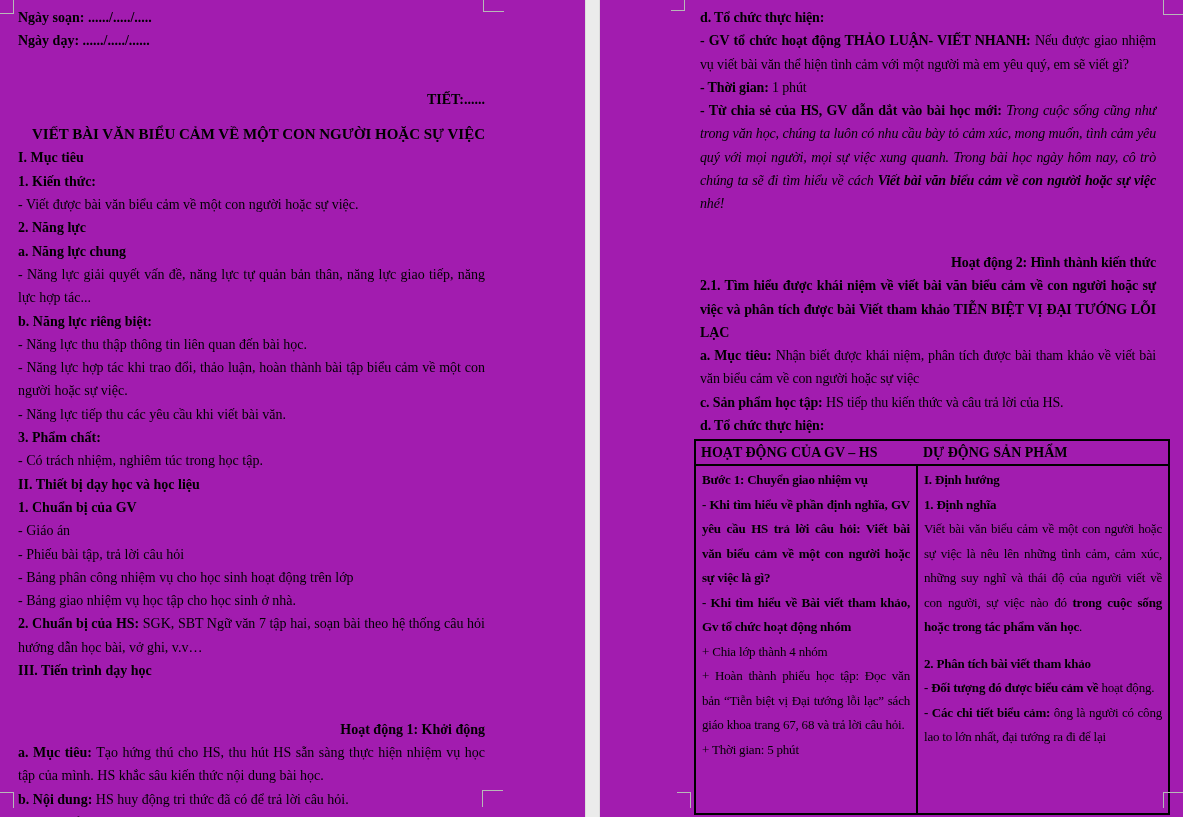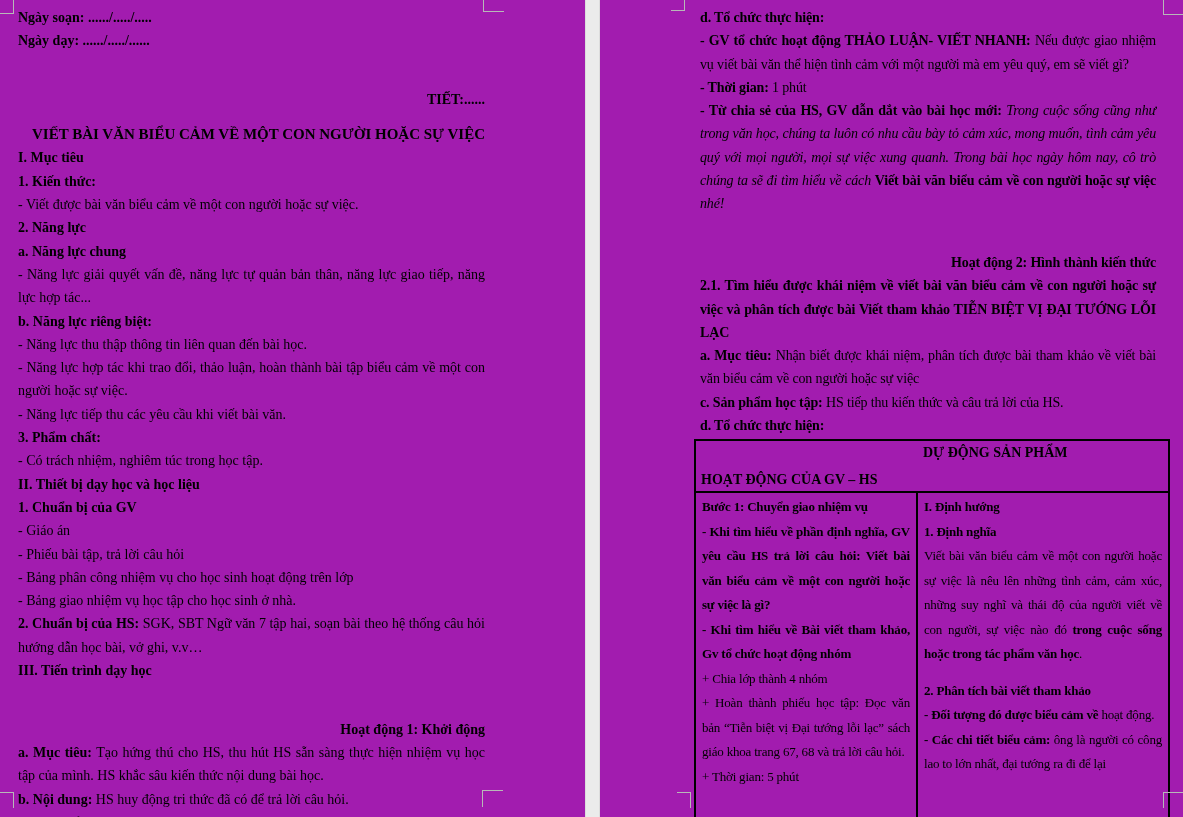--- a/index.html
+++ b/index.html
@@ -38,21 +38,21 @@
   .page-left .content  { left: 18px;  top: 6px; width: 467px; }
   .page-right .content { left: 100px; top: 6px; width: 456px; letter-spacing: -0.15px; }
 
   .ln { text-align: justify; }
   .ln.ctr { text-align: right; margin-top: 12px; }
   .ln.blank { height: 23.3px; }
   .ln.sp { height: 12px; }
   .ln.big { font-size: 15px; }
   .run-b  { font-weight: bold; }
   .run-i  { font-style: italic; }
-  .run-bi { font-weight: bold; }
+  .run-bi { font-weight: bold; font-style: italic; }
   .run-t  { }
 
   
   .cm { position: absolute; }
   .cm-lp-tl { left: 0;      top: 0;     width: 13px; height: 13px; border-right: 1px solid #b8b8b8; border-bottom: 1px solid #b8b8b8; }
   .cm-lp-tr { left: 483px;  top: 0;     width: 20px; height: 11px; border-left: 1px solid #b8b8b8;  border-bottom: 1px solid #b8b8b8; }
   .cm-lp-bl { left: 0;      top: 792px; width: 13px; height: 15px; border-right: 1px solid #b8b8b8; border-top: 1px solid #b8b8b8; }
   .cm-lp-br { left: 482px;  top: 790px; width: 20px; height: 16px; border-left: 1px solid #b8b8b8;  border-top: 1px solid #b8b8b8; }
   .cm-rp-tl { left: 671px;  top: 0;     width: 13px; height: 10px; border-right: 1px solid #b8b8b8; border-bottom: 1px solid #b8b8b8; }
   .cm-rp-tr { left: 1163px; top: 0;     width: 19px; height: 14px; border-left: 1px solid #b8b8b8;  border-bottom: 1px solid #b8b8b8; }
@@ -63,21 +63,21 @@
   .tbl {
     margin-left: -6px;
     margin-top: 2px;
     width: 476px;
     border: 2px solid #000000;
     box-sizing: border-box;
     letter-spacing: normal;
   }
   .thead { display: flex; border-bottom: 2px solid #000000; font-weight: bold; font-size: 14px; }
   .th { padding: 2px 5px; line-height: 19px; box-sizing: border-box; }
-  .th-col1 { width: 222px; border-right: 4px solid #a21caf; margin-top: 27px; }
+  .th-col1 { width: 222px; border-right: 4px solid #a21caf; }
   .th-col2 { flex: 1; }
   .tbody { display: flex; height: 347px; overflow: hidden; }
   .td { padding: 2px 6px; line-height: 24.5px; font-size: 13px; letter-spacing: -0.2px; box-sizing: border-box; }
   .td-col1 { width: 222px; border-right: 2px solid #000000; }
   .td-col2 { flex: 1; }
 </style>
 </head>
 <body>
 
 <div class="screen">

